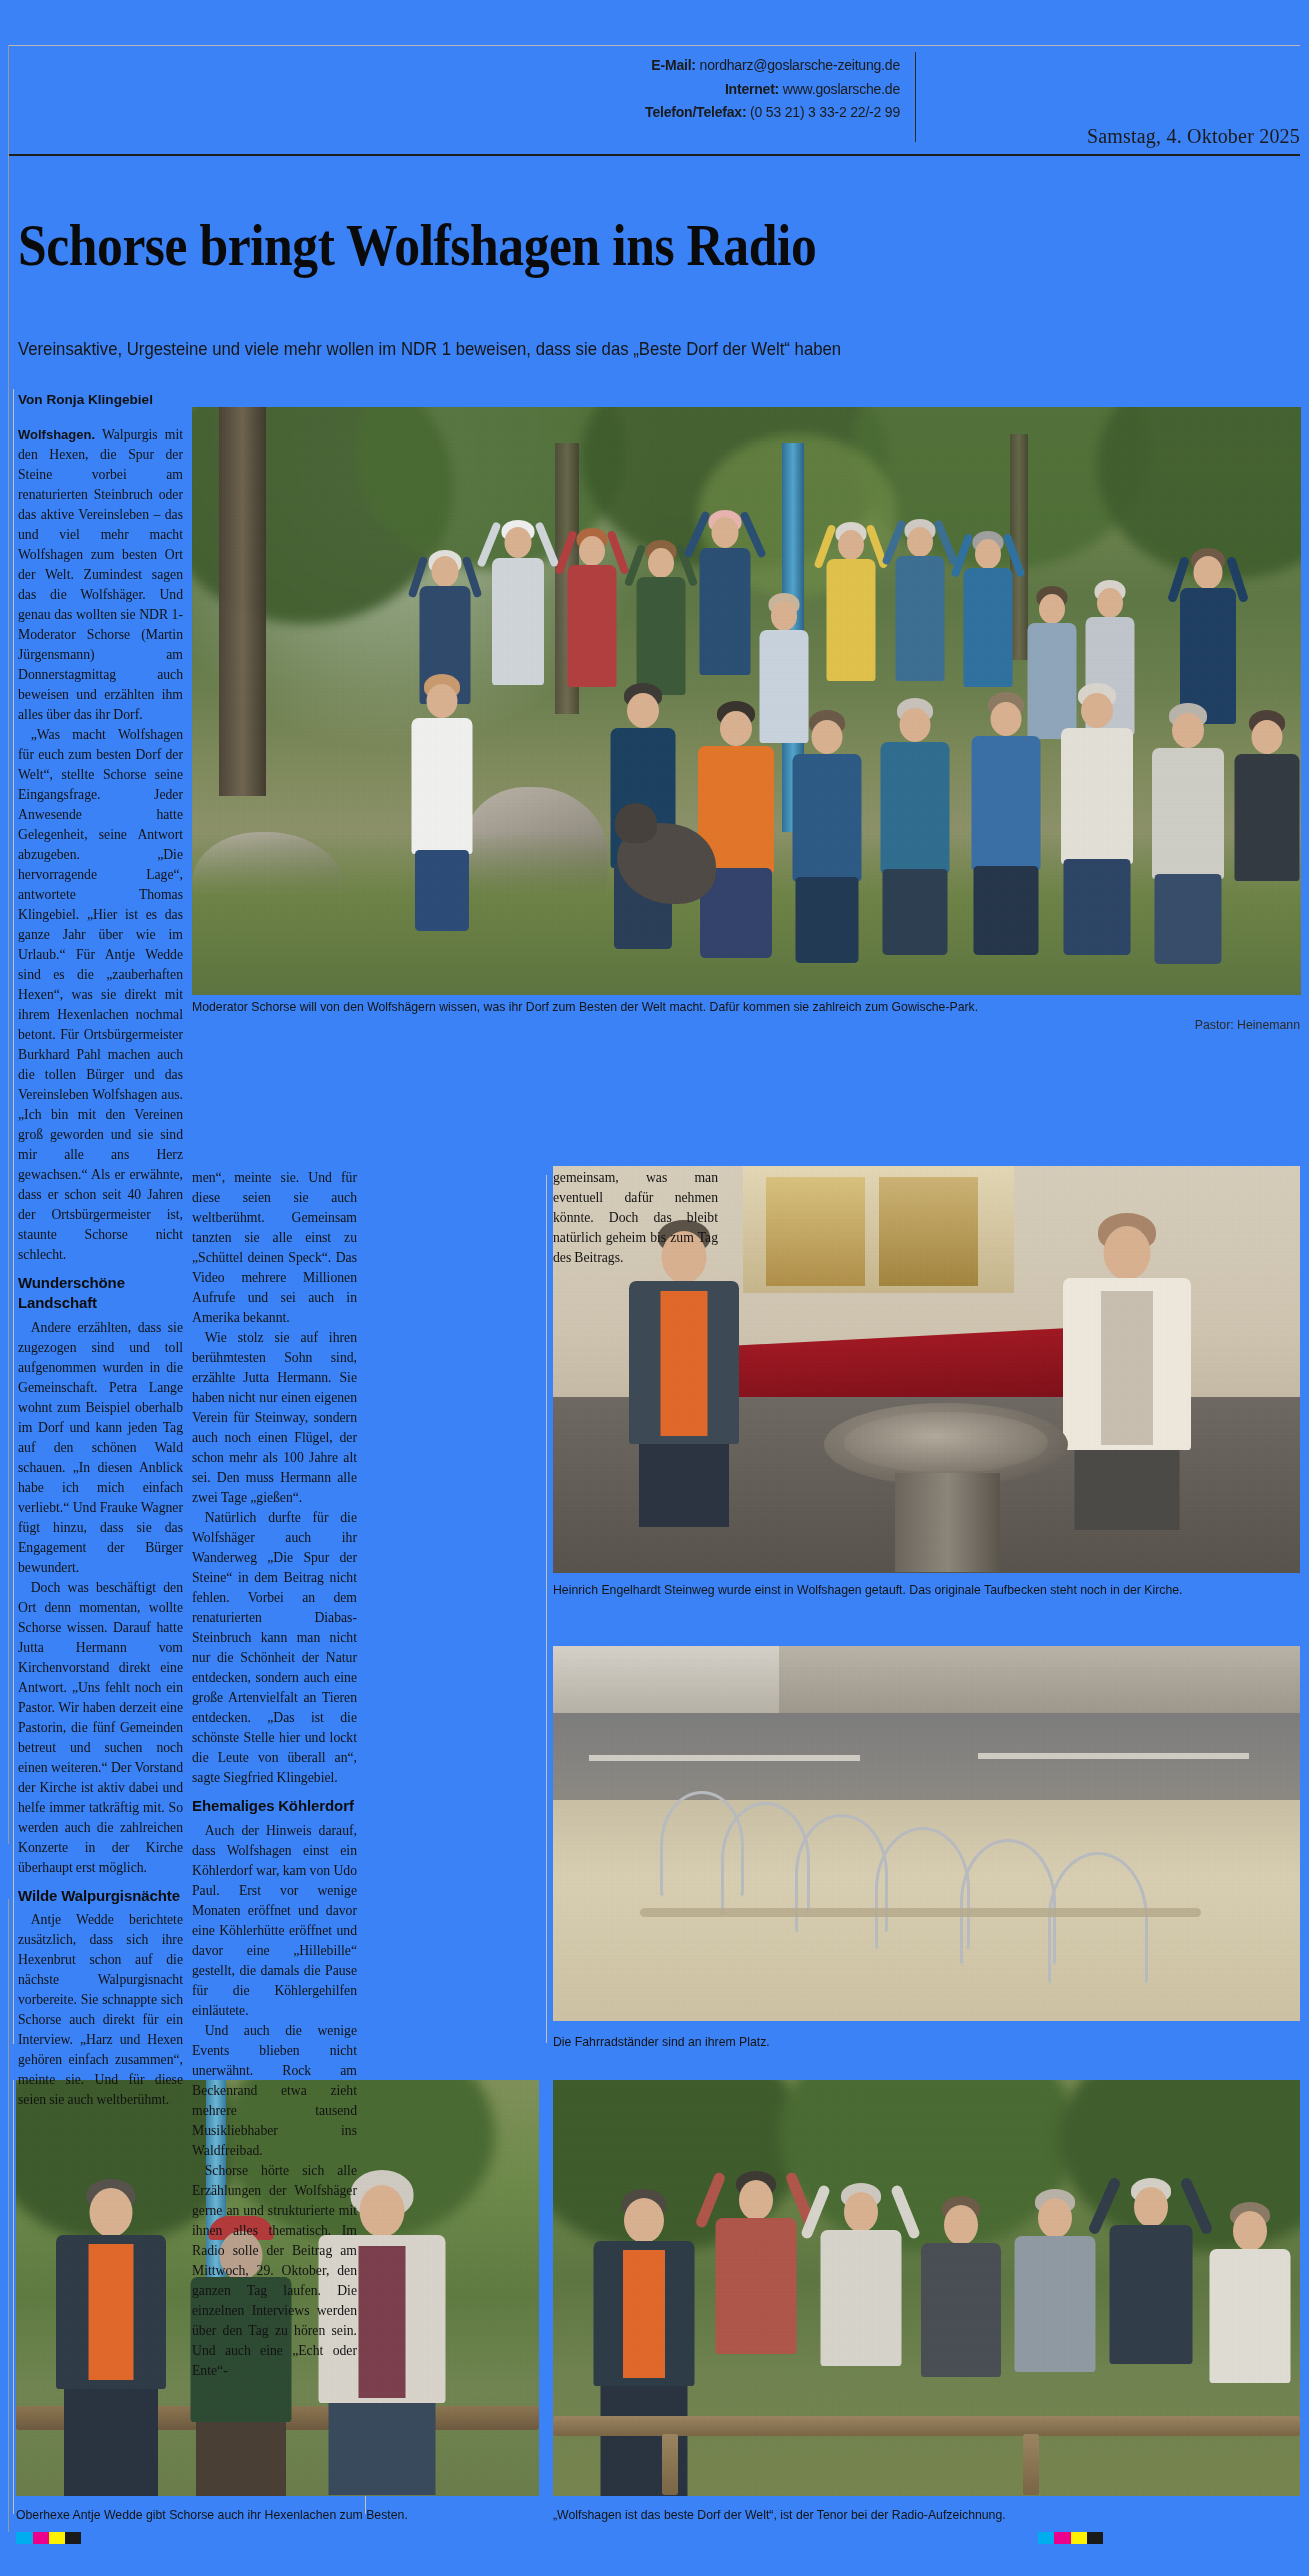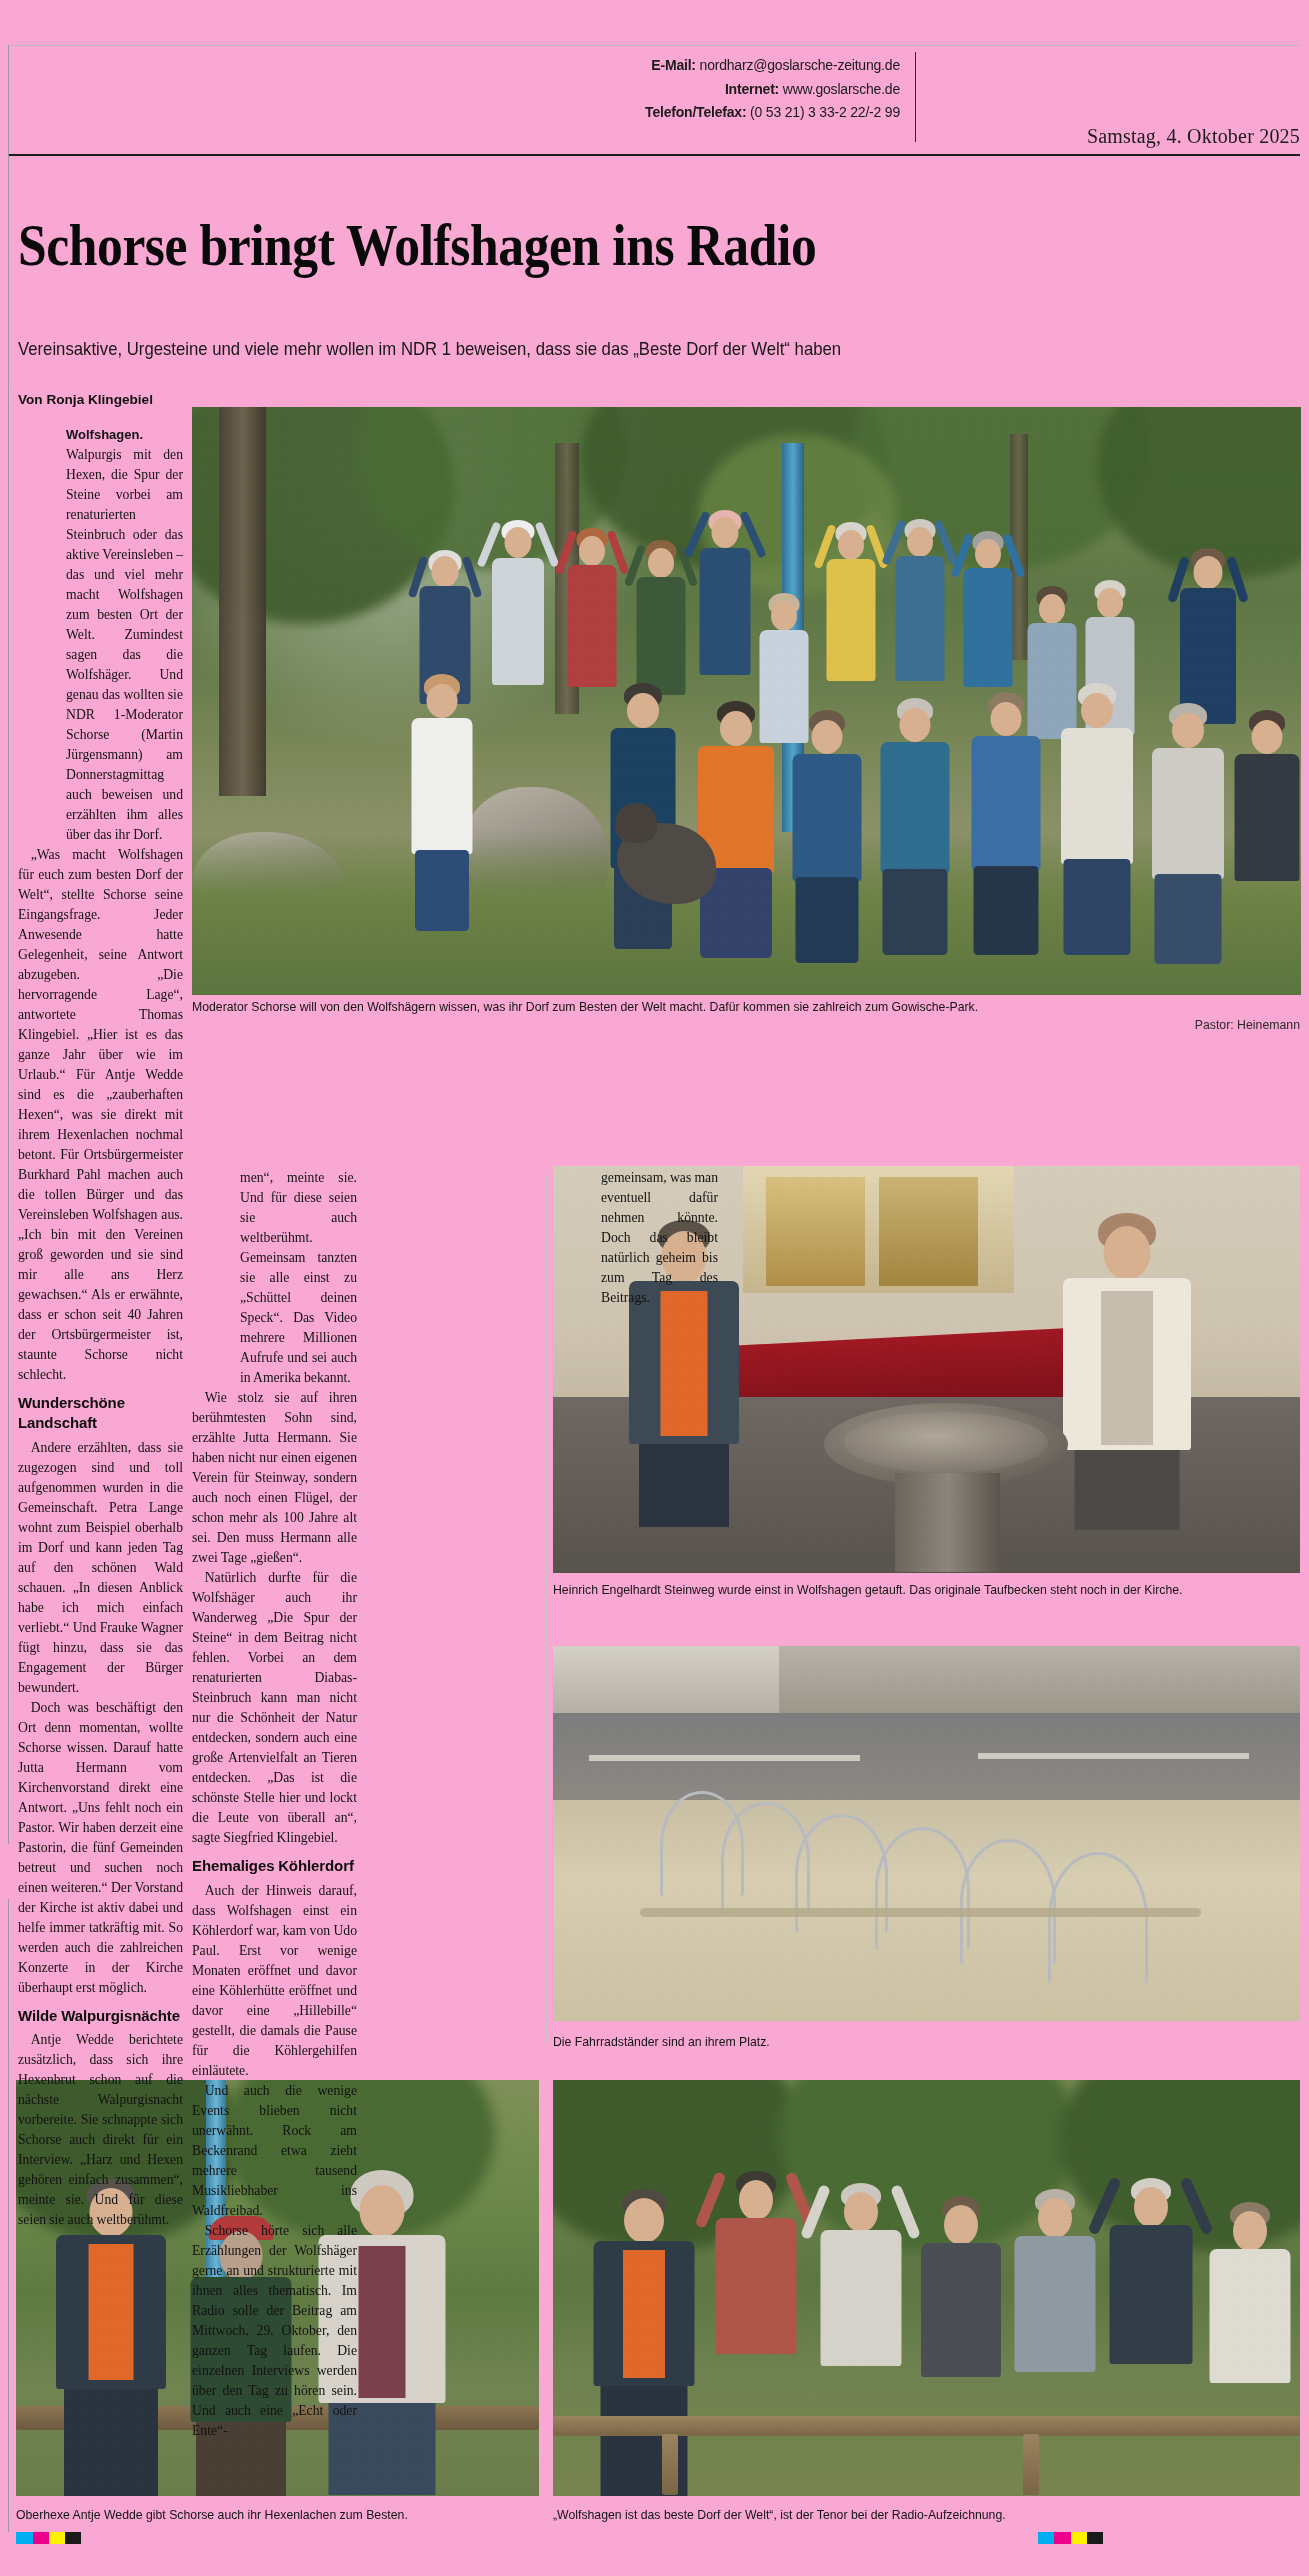--- a/index.html
+++ b/index.html
@@ -4,21 +4,21 @@
 <title>Goslarsche Zeitung</title>
 <style>
   html,body{margin:0;padding:0;background:#ffffff;}
   body{
     width:1309px;height:2576px;
     font-family:"Liberation Serif", serif;
     color:#111;
     position:relative;
     overflow:hidden;
   }
-  .page{position:relative;width:1309px;height:2576px;background:#f9a8d4;}
+  .page{position:relative;width:1309px;height:2576px;background:#3b82f6;}
 
   
   .masthead{
     position:absolute;left:0;top:45px;width:1309px;height:110px;
   }
   .mh-rule-top{position:absolute;left:9px;top:0;width:1291px;height:0.9px;background:#b9b9b9;}
   .mh-contact{
     position:absolute;left:380px;top:9px;width:520px;
     text-align:right;
     font-family:"Liberation Sans", sans-serif;
@@ -72,21 +72,21 @@
     position:absolute;
     font-family:"Liberation Serif", serif;
     font-size:13.7px;
     line-height:20px;
     text-align:justify;
     color:#121212;
     -webkit-hyphens:auto;hyphens:auto;
     word-spacing:-0.3px;
   }
   .col p{margin:0;text-indent:12.7px;}
-  .col p.first{text-indent:0;margin-left:48px;}
+  .col p.first{text-indent:0;}
   .col .lead{font-family:"Liberation Sans", sans-serif;font-weight:bold;font-size:13px;}
   .col h3{
     font-family:"Liberation Sans", sans-serif;
     font-weight:bold;
     font-size:15px;
     line-height:20px;
     margin:8.1px 0 4.5px 0;
     text-align:left;
     color:#0d0d0d;
     letter-spacing:-0.1px;

